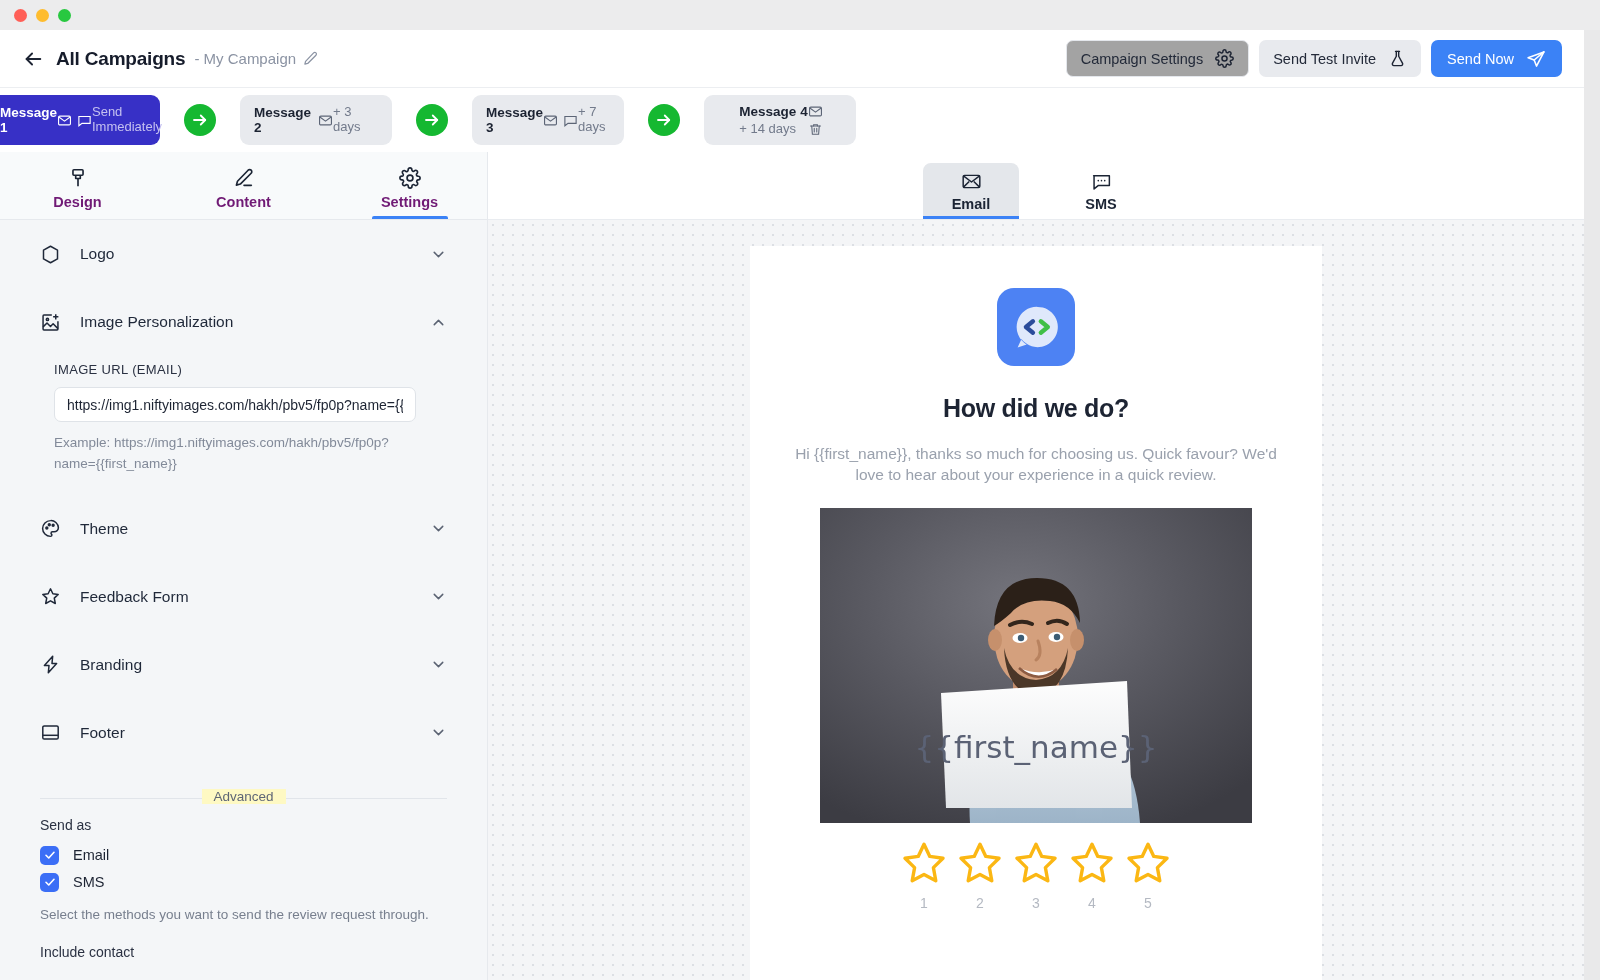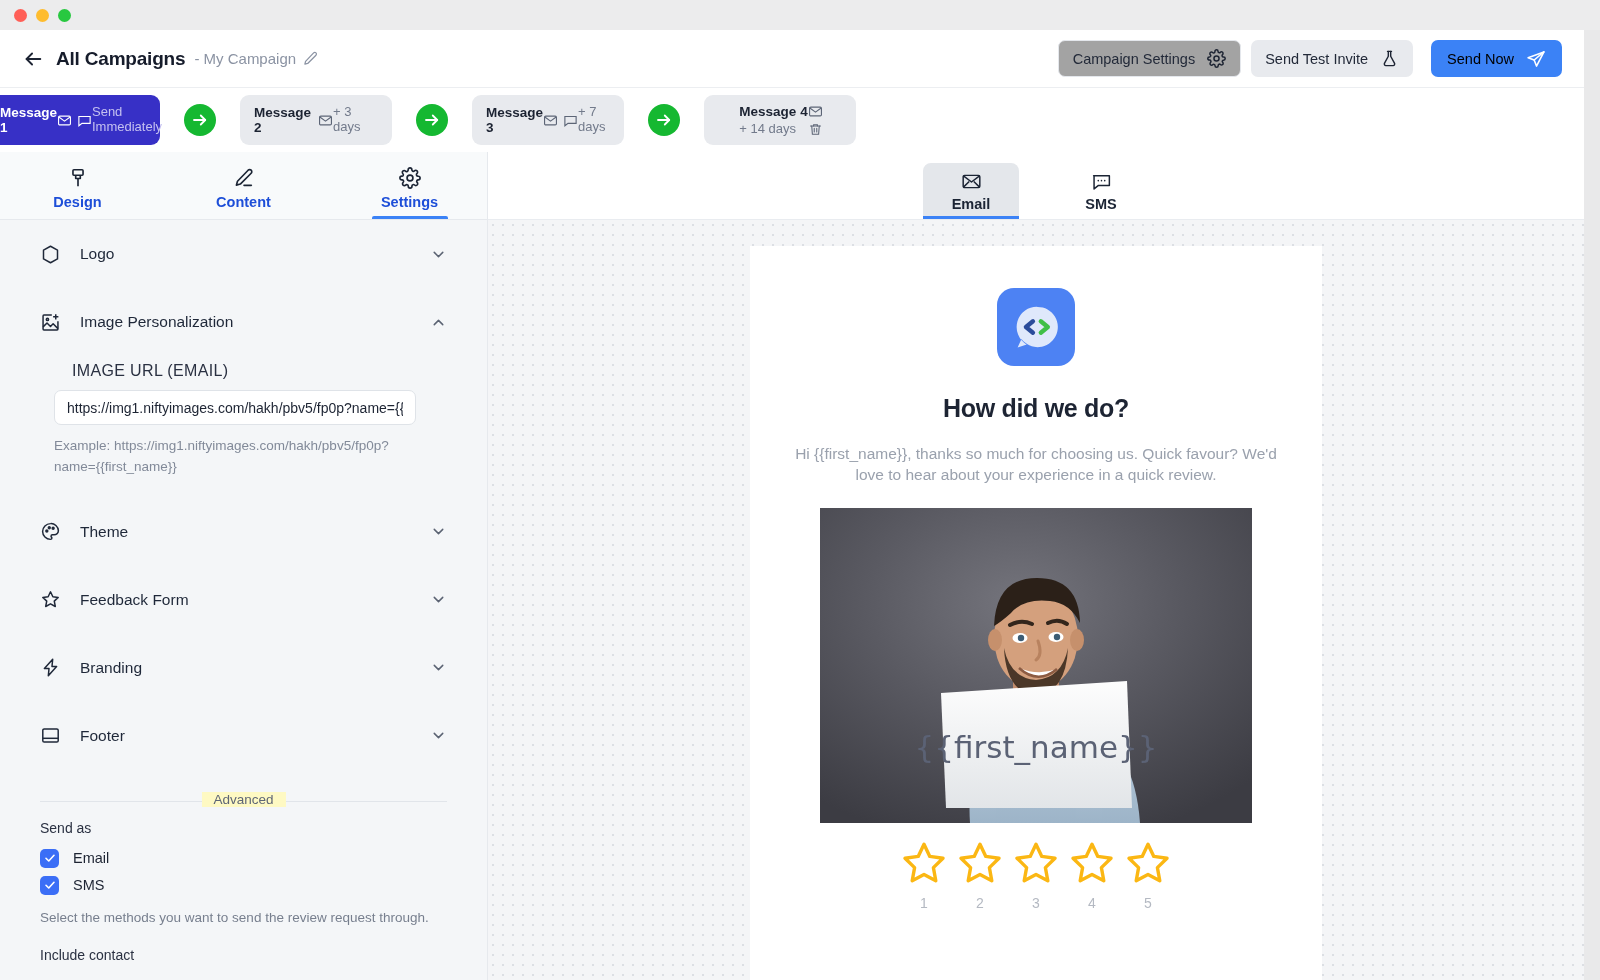--- a/index.html
+++ b/index.html
@@ -44,21 +44,21 @@
   }
   #crumb-sub { font-size: 15px; color: #8b93a3; margin-left: 9px; }
   #crumb-edit { margin-left: 7px; display: inline-flex; color: #8b93a3; cursor: pointer; }
   #topbar-spacer { flex: 1; }
   .tb-btn {
     height: 37px; border-radius: 7px; display: flex; align-items: center; gap: 12px;
     padding: 0 14px; font-size: 14.5px; cursor: pointer; white-space: nowrap;
   }
   .tb-btn.outline { background: #a3a3a3; border: 1px solid #e4e7ec; color: #232a39; }
   .tb-btn.grey { background: #e8eaee; color: #232a39; margin-left: 10px; }
-  .tb-btn.primary { background: #3b82f6; color: #000000; margin-left: 18px; padding: 0 16px; }
+  .tb-btn.primary { background: #3b82f6; color: #ffffff; margin-left: 10px; padding: 0 16px; }
 
   
   #seqbar {
     height: 64px; flex: 0 0 64px; background: #fff;
     display: flex; align-items: center; padding-left: 0;
   }
   .msg-card {
     width: 152px; height: 50px; border-radius: 9px;
     padding: 7px 12px 7px 14px; position: relative; cursor: pointer;
     display: flex; flex-direction: row; justify-content: center;
@@ -88,37 +88,37 @@
   }
   #panel-tabs {
     height: 68px; flex: 0 0 68px; background: #f8fafb;
     border-bottom: 1px solid #e6e9ed;
     display: flex; align-items: flex-end; justify-content: center; gap: 58px;
     padding-bottom: 0;
   }
   .ptab {
     width: 108px; height: 62px; display: flex; flex-direction: column;
     align-items: center; justify-content: center; gap: 5px; cursor: pointer;
-    position: relative; color: #1d4ed8;
+    position: relative; color: #701a75;
   }
   .ptab-label { font-size: 14.5px; font-weight: 700; }
   .ptab.active::after {
     content: ""; position: absolute; bottom: 0; left: 16px; right: 16px;
     height: 3px; background: #3b82f6; border-radius: 2px 2px 0 0;
   }
   #panel-body { flex: 1; overflow: hidden; padding: 0 40px; }
 
   .sec {
     display: flex; align-items: center; height: 68px; cursor: pointer; gap: 19px;
   }
   .sec-label { font-size: 15.5px; color: #1f2839; flex: 1; }
   .sec-chev { color: #5b6373; display: flex; }
 
   .field-label {
-    font-size: 16px; letter-spacing: 0.35px; color: #2a3142; margin: 6px 0 10px 32px;
+    font-size: 13px; letter-spacing: 0.35px; color: #2a3142; margin: 6px 0 10px 14px;
   }
   .field-input {
     margin-left: 14px; width: 362px; height: 35px; background: #fff;
     border: 1px solid #dfe3e8; border-radius: 7px;
     font-size: 14px; color: #1d2433; padding: 0 12px;
     font-family: "Liberation Sans", sans-serif;
   }
   .field-help {
     margin: 11px 0 0 14px; width: 352px; font-size: 13.5px; color: #828a99; line-height: 1.55;
   }

